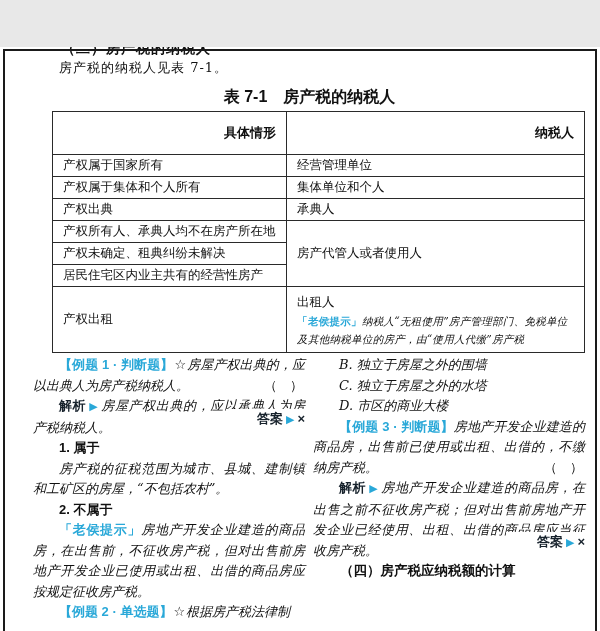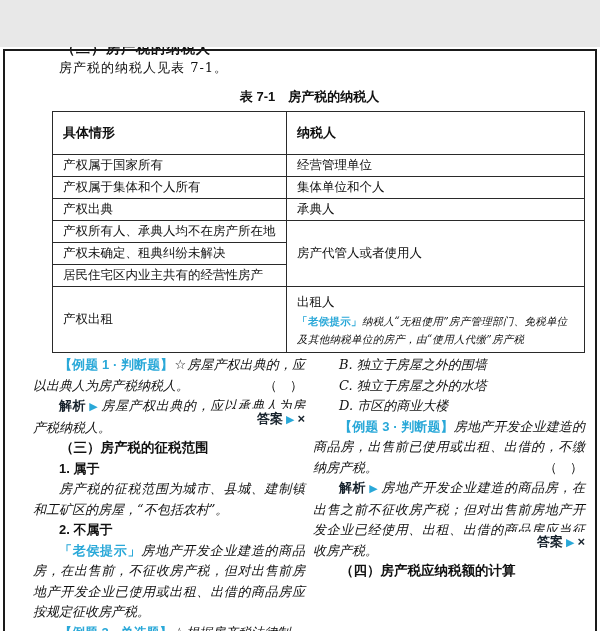--- a/index.html
+++ b/index.html
@@ -16,31 +16,31 @@
 
   .s2-heading {
     font-family:"Liberation Sans", sans-serif; font-weight:bold;
     font-size:14px; line-height:18px; margin-top:-8px; text-indent:2em;
     letter-spacing:1px;
   }
   .intro-line { font-size:13px; line-height:22px; text-indent:2em; letter-spacing:1px; }
 
   .table-title {
     font-family:"Liberation Sans", sans-serif; font-weight:bold;
-    font-size:13px; line-height:20px; text-align:center; margin-top:8px;
+    font-size:16px; line-height:20px; text-align:center; margin-top:8px;
   }
 
   table.tax-table {
     border-collapse:collapse; margin-left:19px; margin-top:4px;
     width:533px; font-size:12.5px; table-layout:fixed;
   }
   .tax-table th, .tax-table td { border:1px solid #2a2a2a; padding:0 10px; vertical-align:middle; }
   .tax-table th {
     font-family:"Liberation Sans", sans-serif; font-weight:bold;
-    text-align:left; height:43px; font-size:13px;
+    text-align:right; height:43px; font-size:13px;
   }
   .tax-table col.c1 { width:44%; }
   .tax-table col.c2 { width:56%; }
   .tax-table tr.r { height:22px; }
   .tax-table tr.rent { height:66px; }
   .rent-cell { padding:4px 0; }
   .rent-cell .tp-line { line-height:20px; }
   .tip { font-size:10.5px; line-height:18px; font-style:italic; letter-spacing:0.3px; }
   .tip-label, .ex-label {
     color:var(--accent); font-family:"Liberation Sans", sans-serif;
@@ -123,21 +123,20 @@
         </td>
       </tr>
     </tbody>
       </table>
 
     <div class="cols">
 
       <div class="col">
         <p class="kai indent"><span class="ex-label">【例题 1 · 判断题】</span><span class="star">☆</span><span>房屋产权出典的，应以出典人为房产税纳税人。</span><span class="paren">（　）</span></p>
         <p class="kai indent"><span class="mk">解析</span><span class="arrow">▶</span><span>房屋产权出典的，应以承典人为房产税纳税人。</span><span class="ans"><span class="mk">答案</span><span class="arrow">▶</span><span class="mk">×</span></span></p>
-        <p class="h3">（三）房产税的征税范围</p>
         <p class="li-b">1. 属于</p>
         <p class="kai indent">房产税的征税范围为城市、县城、建制镇和工矿区的房屋，“不包括农村”。</p>
         <p class="li-b">2. 不属于</p>
         <p class="kai indent"><span class="tip-label">「老侯提示」</span><span>房地产开发企业建造的商品房，在出售前，不征收房产税，但对出售前房地产开发企业已使用或出租、出借的商品房应按规定征收房产税。</span></p>
         <p class="kai indent"><span class="ex-label">【例题 2 · 单选题】</span><span class="star">☆</span><span>根据房产税法律制</span></p>
       </div>
 
       <div class="col">
         <p class="kai indent">B. 独立于房屋之外的围墙</p>
         <p class="kai indent">C. 独立于房屋之外的水塔</p>

